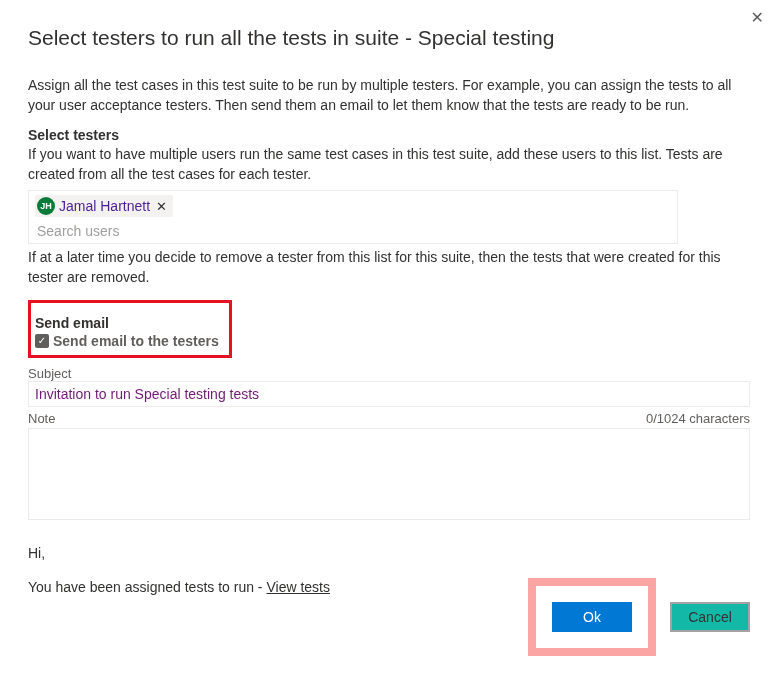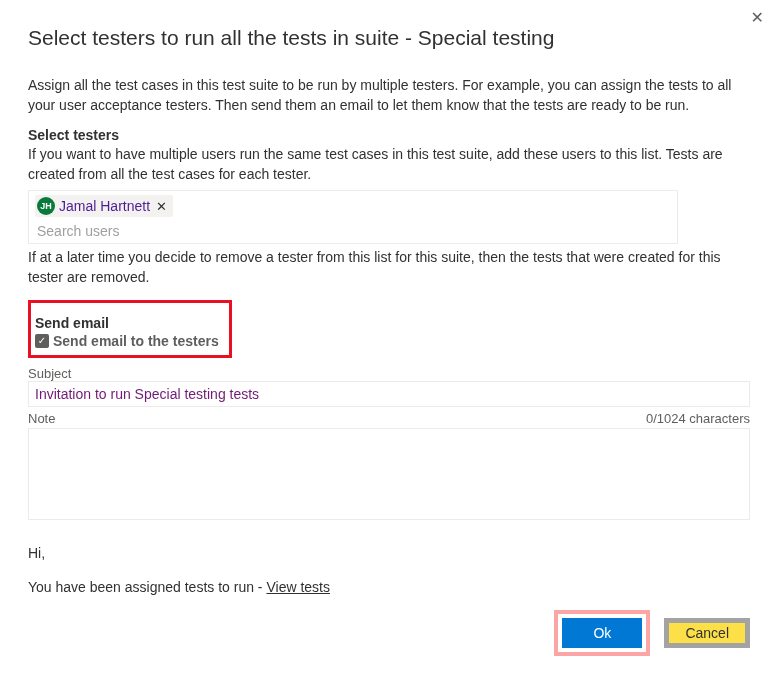--- a/index.html
+++ b/index.html
@@ -157,43 +157,43 @@
     .link { color: #323130; text-decoration: underline; cursor: pointer; }
     .button-row {
       position: absolute;
       bottom: 24px;
       right: 28px;
       display: flex;
       gap: 14px;
       align-items: center;
     }
     .ok-wrap {
-      border: 4px solid #fca5a5;
-      padding: 4px;
+      border: 8px solid #fca5a5;
+      padding: 16px;
     }
     .btn {
       min-width: 80px;
       height: 30px;
       padding: 0 16px;
       font-size: 14px;
       cursor: pointer;
       border: 1px solid transparent;
       display: inline-flex;
       align-items: center;
       justify-content: center;
     }
     .btn-primary {
       background: #0078d4;
       color: #fff;
       border-color: #0078d4;
     }
     .btn-secondary {
-      background: #fde047;
-      color: #323130;
-      border: 5px solid #a3a3a3;
+      background: #14b8a6;
+      color: #323130;
+      border: 2px solid #a3a3a3;
     }
   </style>
 </head>
 <body>
 
 
 
 <div class="close-btn">✕</div>
 
 <h1 class="dialog-title">Select testers to run all the tests in suite - Special testing</h1>

